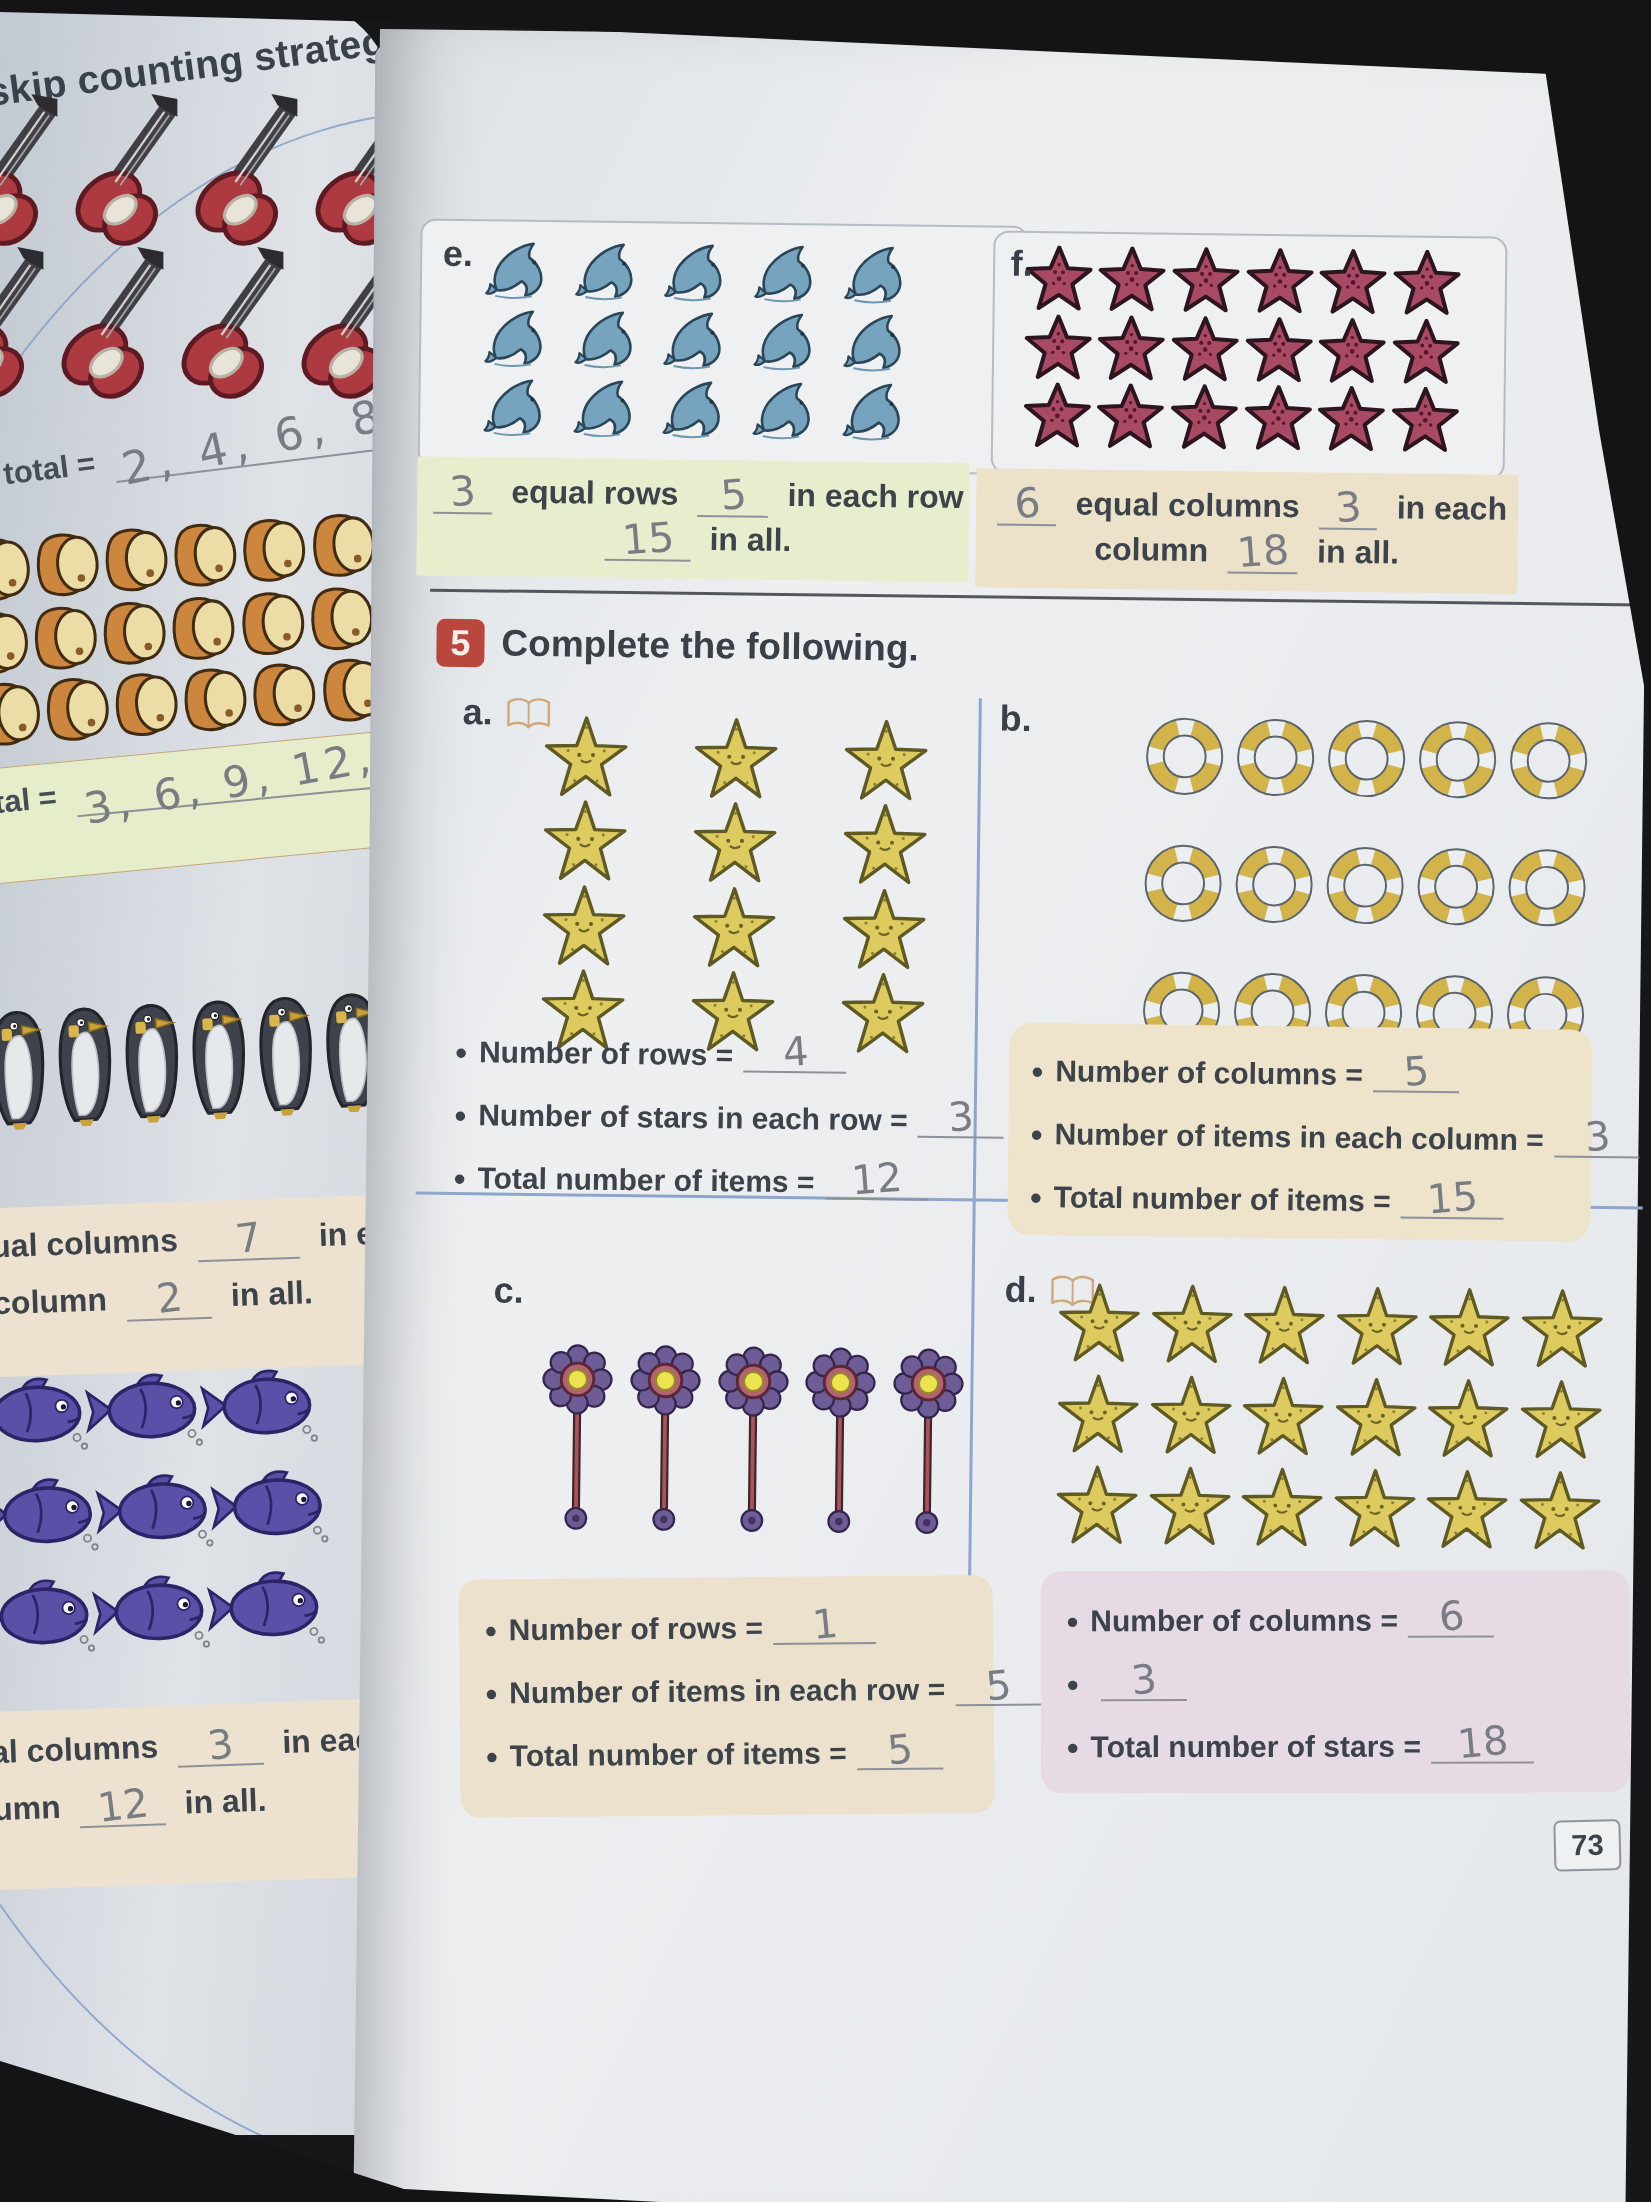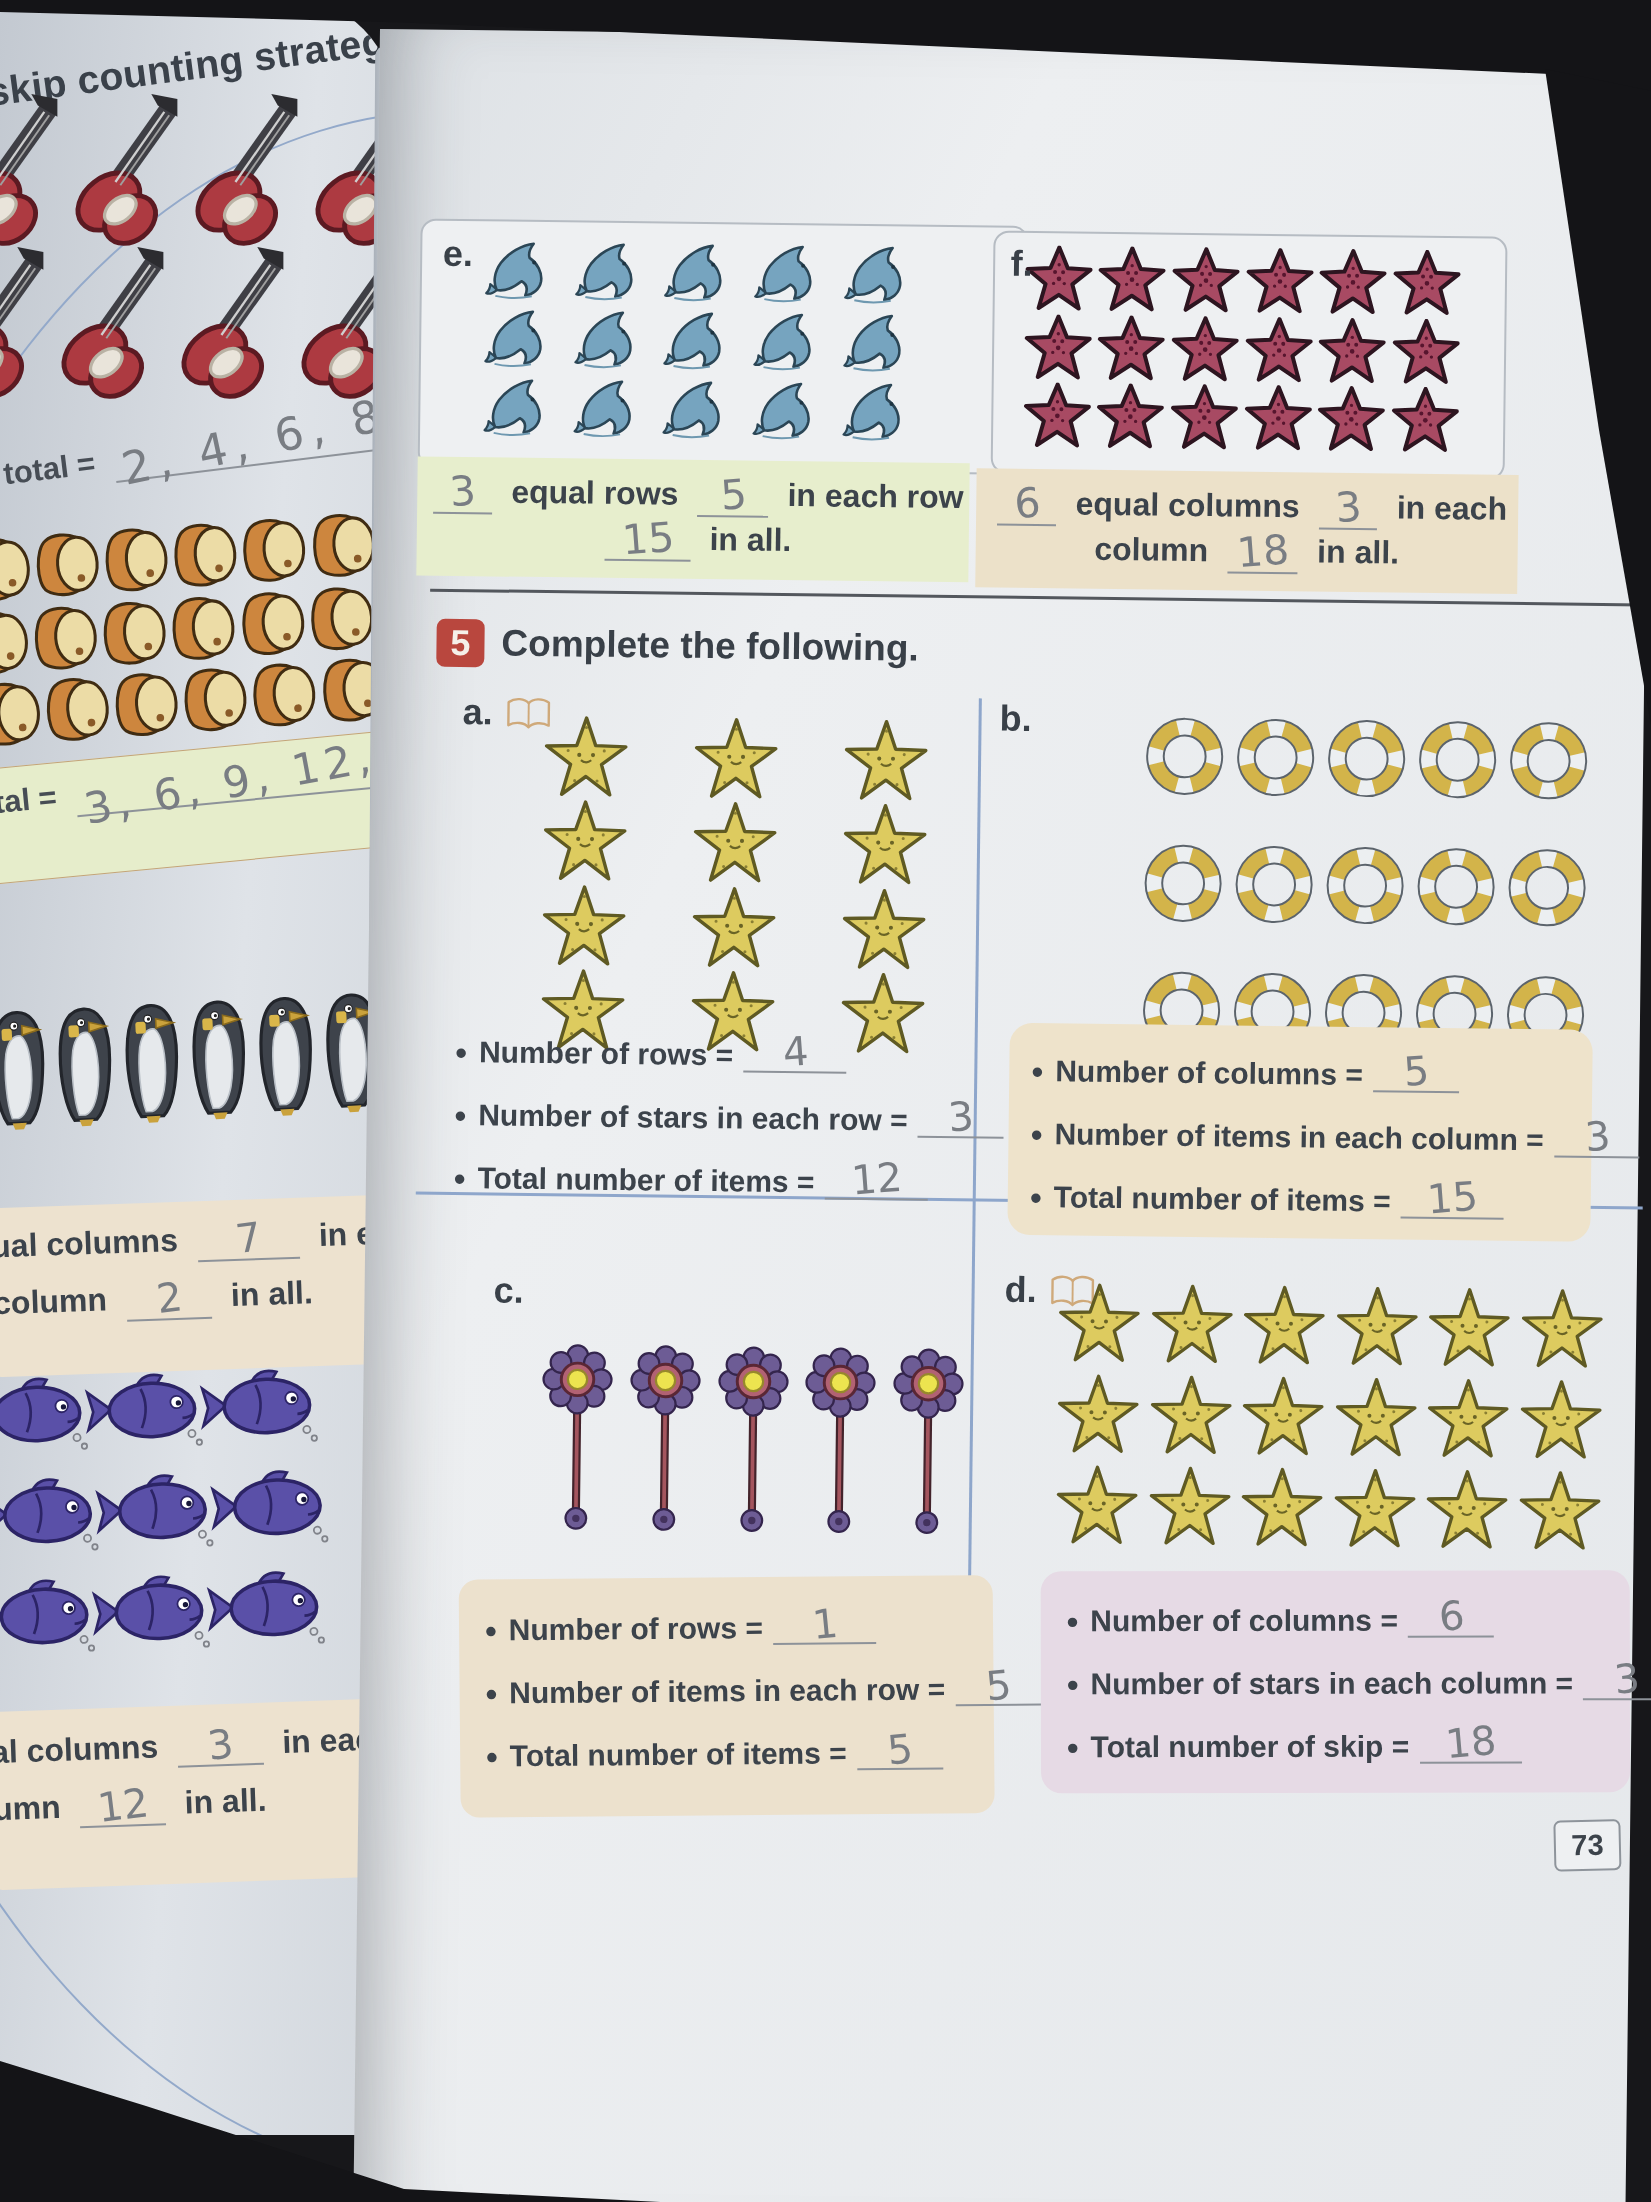--- a/index.html
+++ b/index.html
@@ -813,25 +813,24 @@
             <use href="#sym-star"></use>
           </svg>
         </div>
       </div>
     <div id="dband" class="abs qlines">
       <div class="qline">
         <span>Number of columns =</span>
         <span class="uline w90"><span class="hw">6</span></span>
       </div>
       <div class="qline">
-        <span>Number of stars in each column =</span>
         <span class="uline w90"><span class="hw">3</span></span>
       </div>
       <div class="qline">
-        <span>Total number of skip =</span>
+        <span>Total number of stars =</span>
         <span class="uline w110"><span class="hw">18</span></span>
       </div>
     </div>
 
     <div id="pageno" class="abs">73</div>
   </div>
 
   <div class="ov" id="ov-top"></div>
   <div class="ov" id="ov-right"></div>
   <div class="ov" id="ov-bl"></div>

